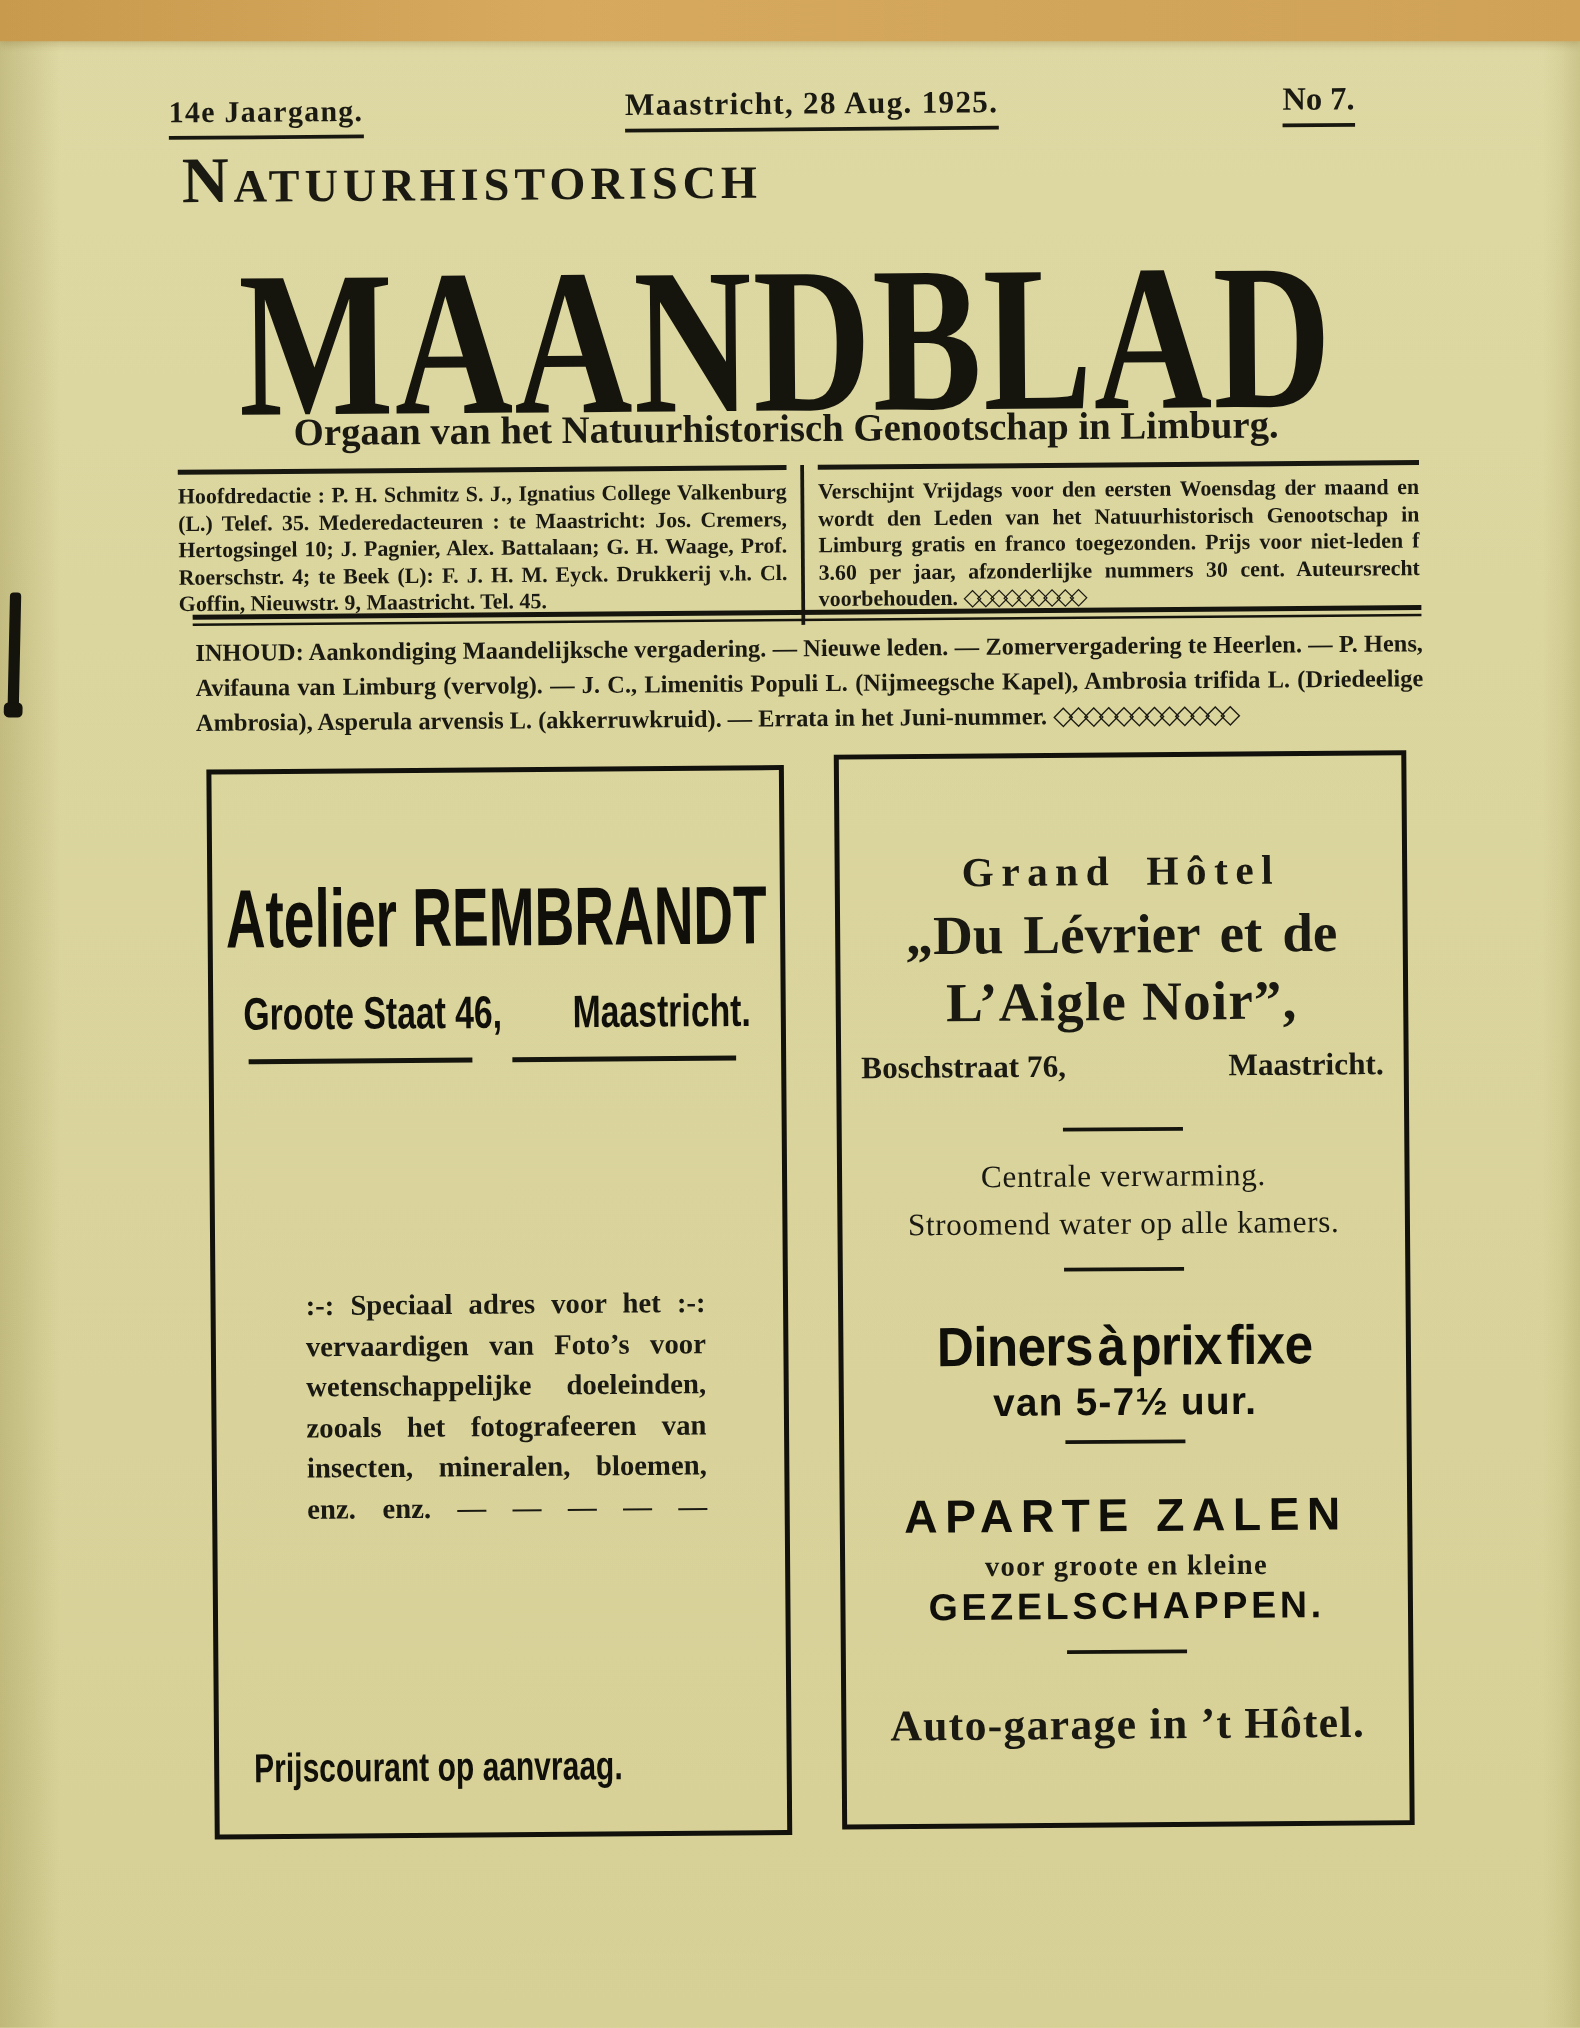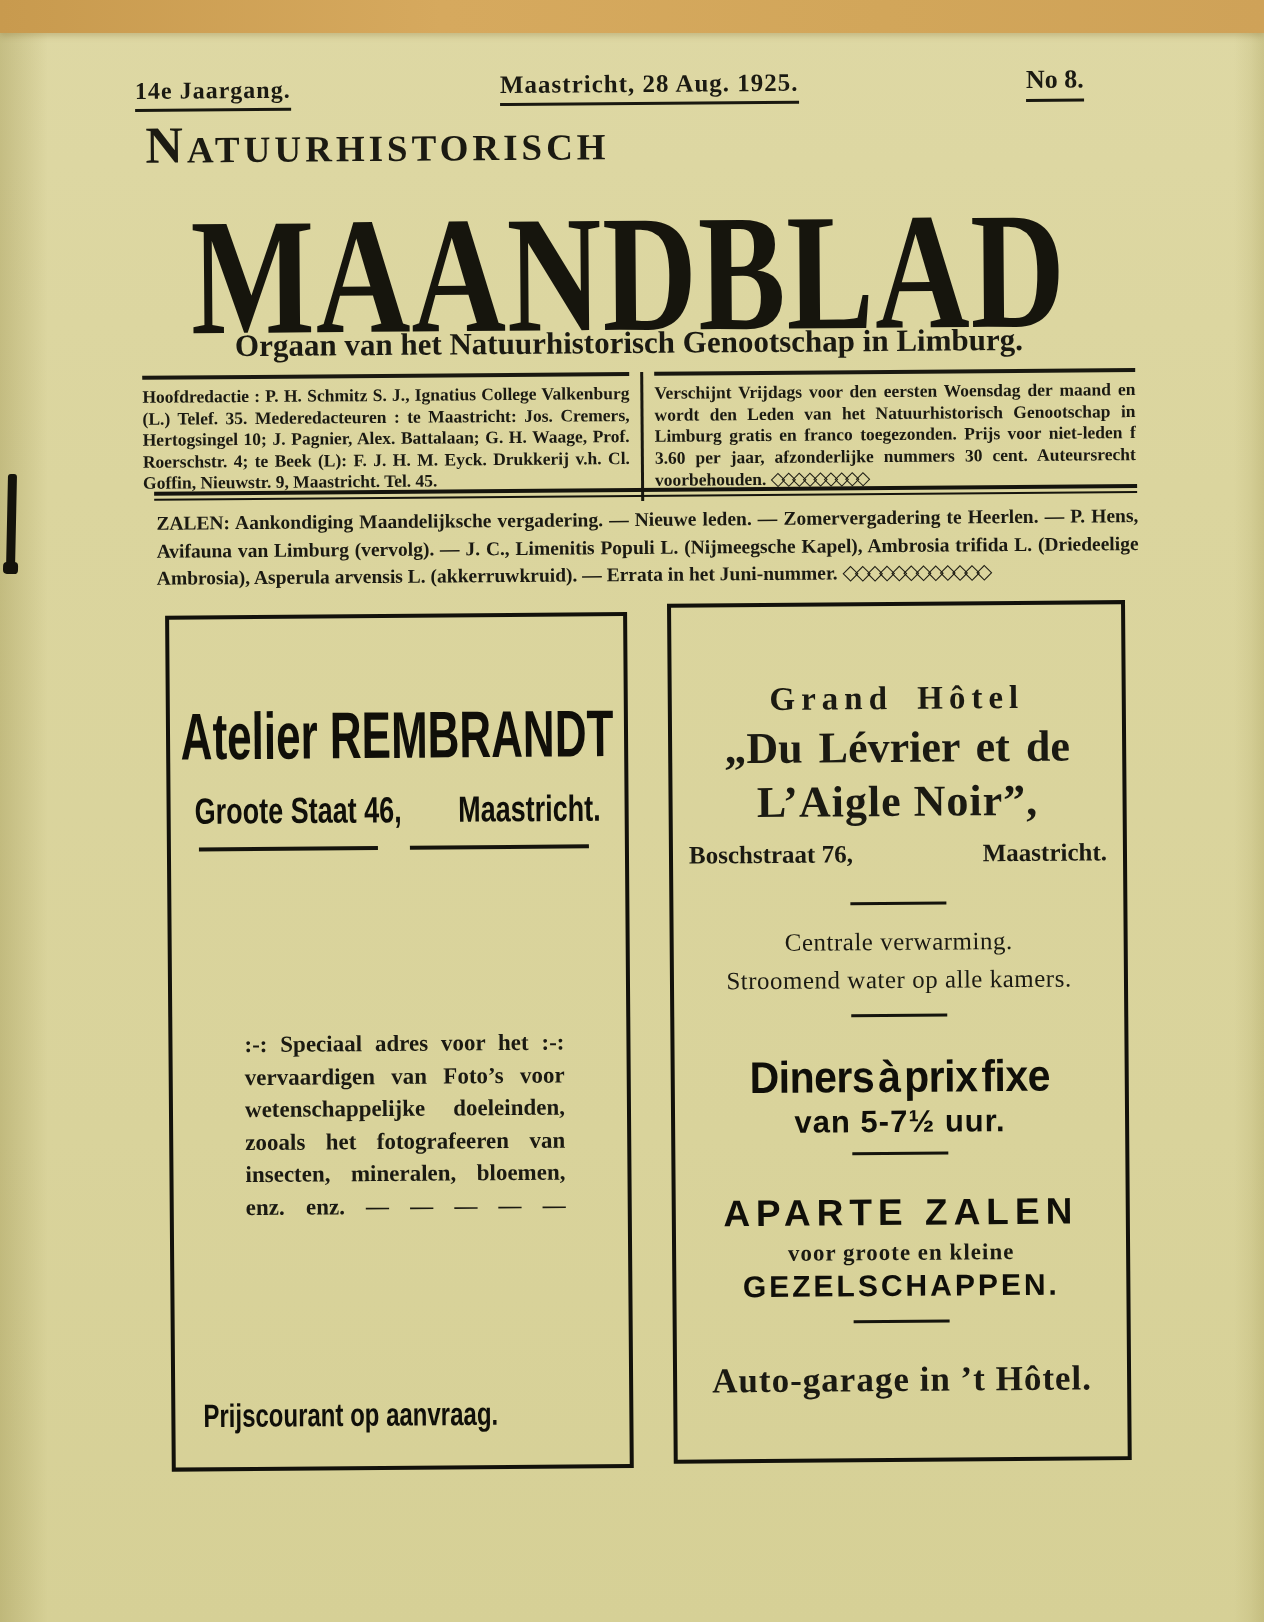--- a/index.html
+++ b/index.html
@@ -134,40 +134,40 @@
 <body>
 
 <div class="page">
   <div class="top-band"></div>
   <div class="ink-mark"></div>
 
   <div class="sheet">
 
     <span class="hdr hdr-vol">14e Jaargang.</span>
     <span class="hdr hdr-date">Maastricht, 28 Aug. 1925.</span>
-    <span class="hdr hdr-no">No 8.</span>
+    <span class="hdr hdr-no">No 7.</span>
 
     <div class="supertitle">
       <span class="initial">N</span><span class="rest">ATUURHISTORISCH</span>
     </div>
     <div class="main-title">MAANDBLAD</div>
     <div class="subtitle">Orgaan van het Natuurhistorisch Genootschap in Limburg.</div>
 
     <div class="mast-info">
       <div class="mast-col left">Hoofdredactie : P. H. Schmitz S. J., Ignatius College Valkenburg (L.) Telef. 35. Mederedacteuren : te Maastricht: Jos. Cremers, Hertogsingel 10; J. Pagnier, Alex. Battalaan; G. H. Waage, Prof. Roerschstr. 4; te Beek (L): F. J. H. M. Eyck. Drukkerij v.h. Cl. Goffin, Nieuwstr. 9, Maastricht. Tel. 45.</div>
       <div class="mast-divider"></div>
       <div class="mast-col right">
         <span>Verschijnt Vrijdags voor den eersten Woensdag der maand en wordt den Leden van het Natuurhistorisch Genootschap in Limburg gratis en franco toegezonden. Prijs voor niet-leden f 3.60 per jaar, afzonderlijke nummers 30 cent. Auteursrecht voorbehouden. </span><span class="ornament">◇◇◇◇◇◇◇◇◇</span>
       </div>
     </div>
 
     <div class="double-rule"></div>
 
     <div class="inhoud">
-      <span>ZALEN:</span><span> Aankondiging Maandelijksche vergadering. — Nieuwe leden. — Zomervergadering te Heerlen. — P. Hens, Avifauna van Limburg (vervolg). — J. C., Limenitis Populi L. (Nijmeegsche Kapel), Ambrosia trifida L. (Driedeelige Ambrosia), Asperula arvensis L. (akkerruwkruid). — Errata in het Juni-nummer. </span><span class="ornament">◇◇◇◇◇◇◇◇◇◇◇◇</span>
+      <span>INHOUD:</span><span> Aankondiging Maandelijksche vergadering. — Nieuwe leden. — Zomervergadering te Heerlen. — P. Hens, Avifauna van Limburg (vervolg). — J. C., Limenitis Populi L. (Nijmeegsche Kapel), Ambrosia trifida L. (Driedeelige Ambrosia), Asperula arvensis L. (akkerruwkruid). — Errata in het Juni-nummer. </span><span class="ornament">◇◇◇◇◇◇◇◇◇◇◇◇</span>
     </div>
 
     <div class="adbox adbox-left">
       <div class="atelier-title sans">Atelier REMBRANDT</div>
       <div class="atelier-address sans">
         <span>Groote Staat 46,</span>
         <span>Maastricht.</span>
       </div>
       <div class="atelier-rule">
           <i></i>

